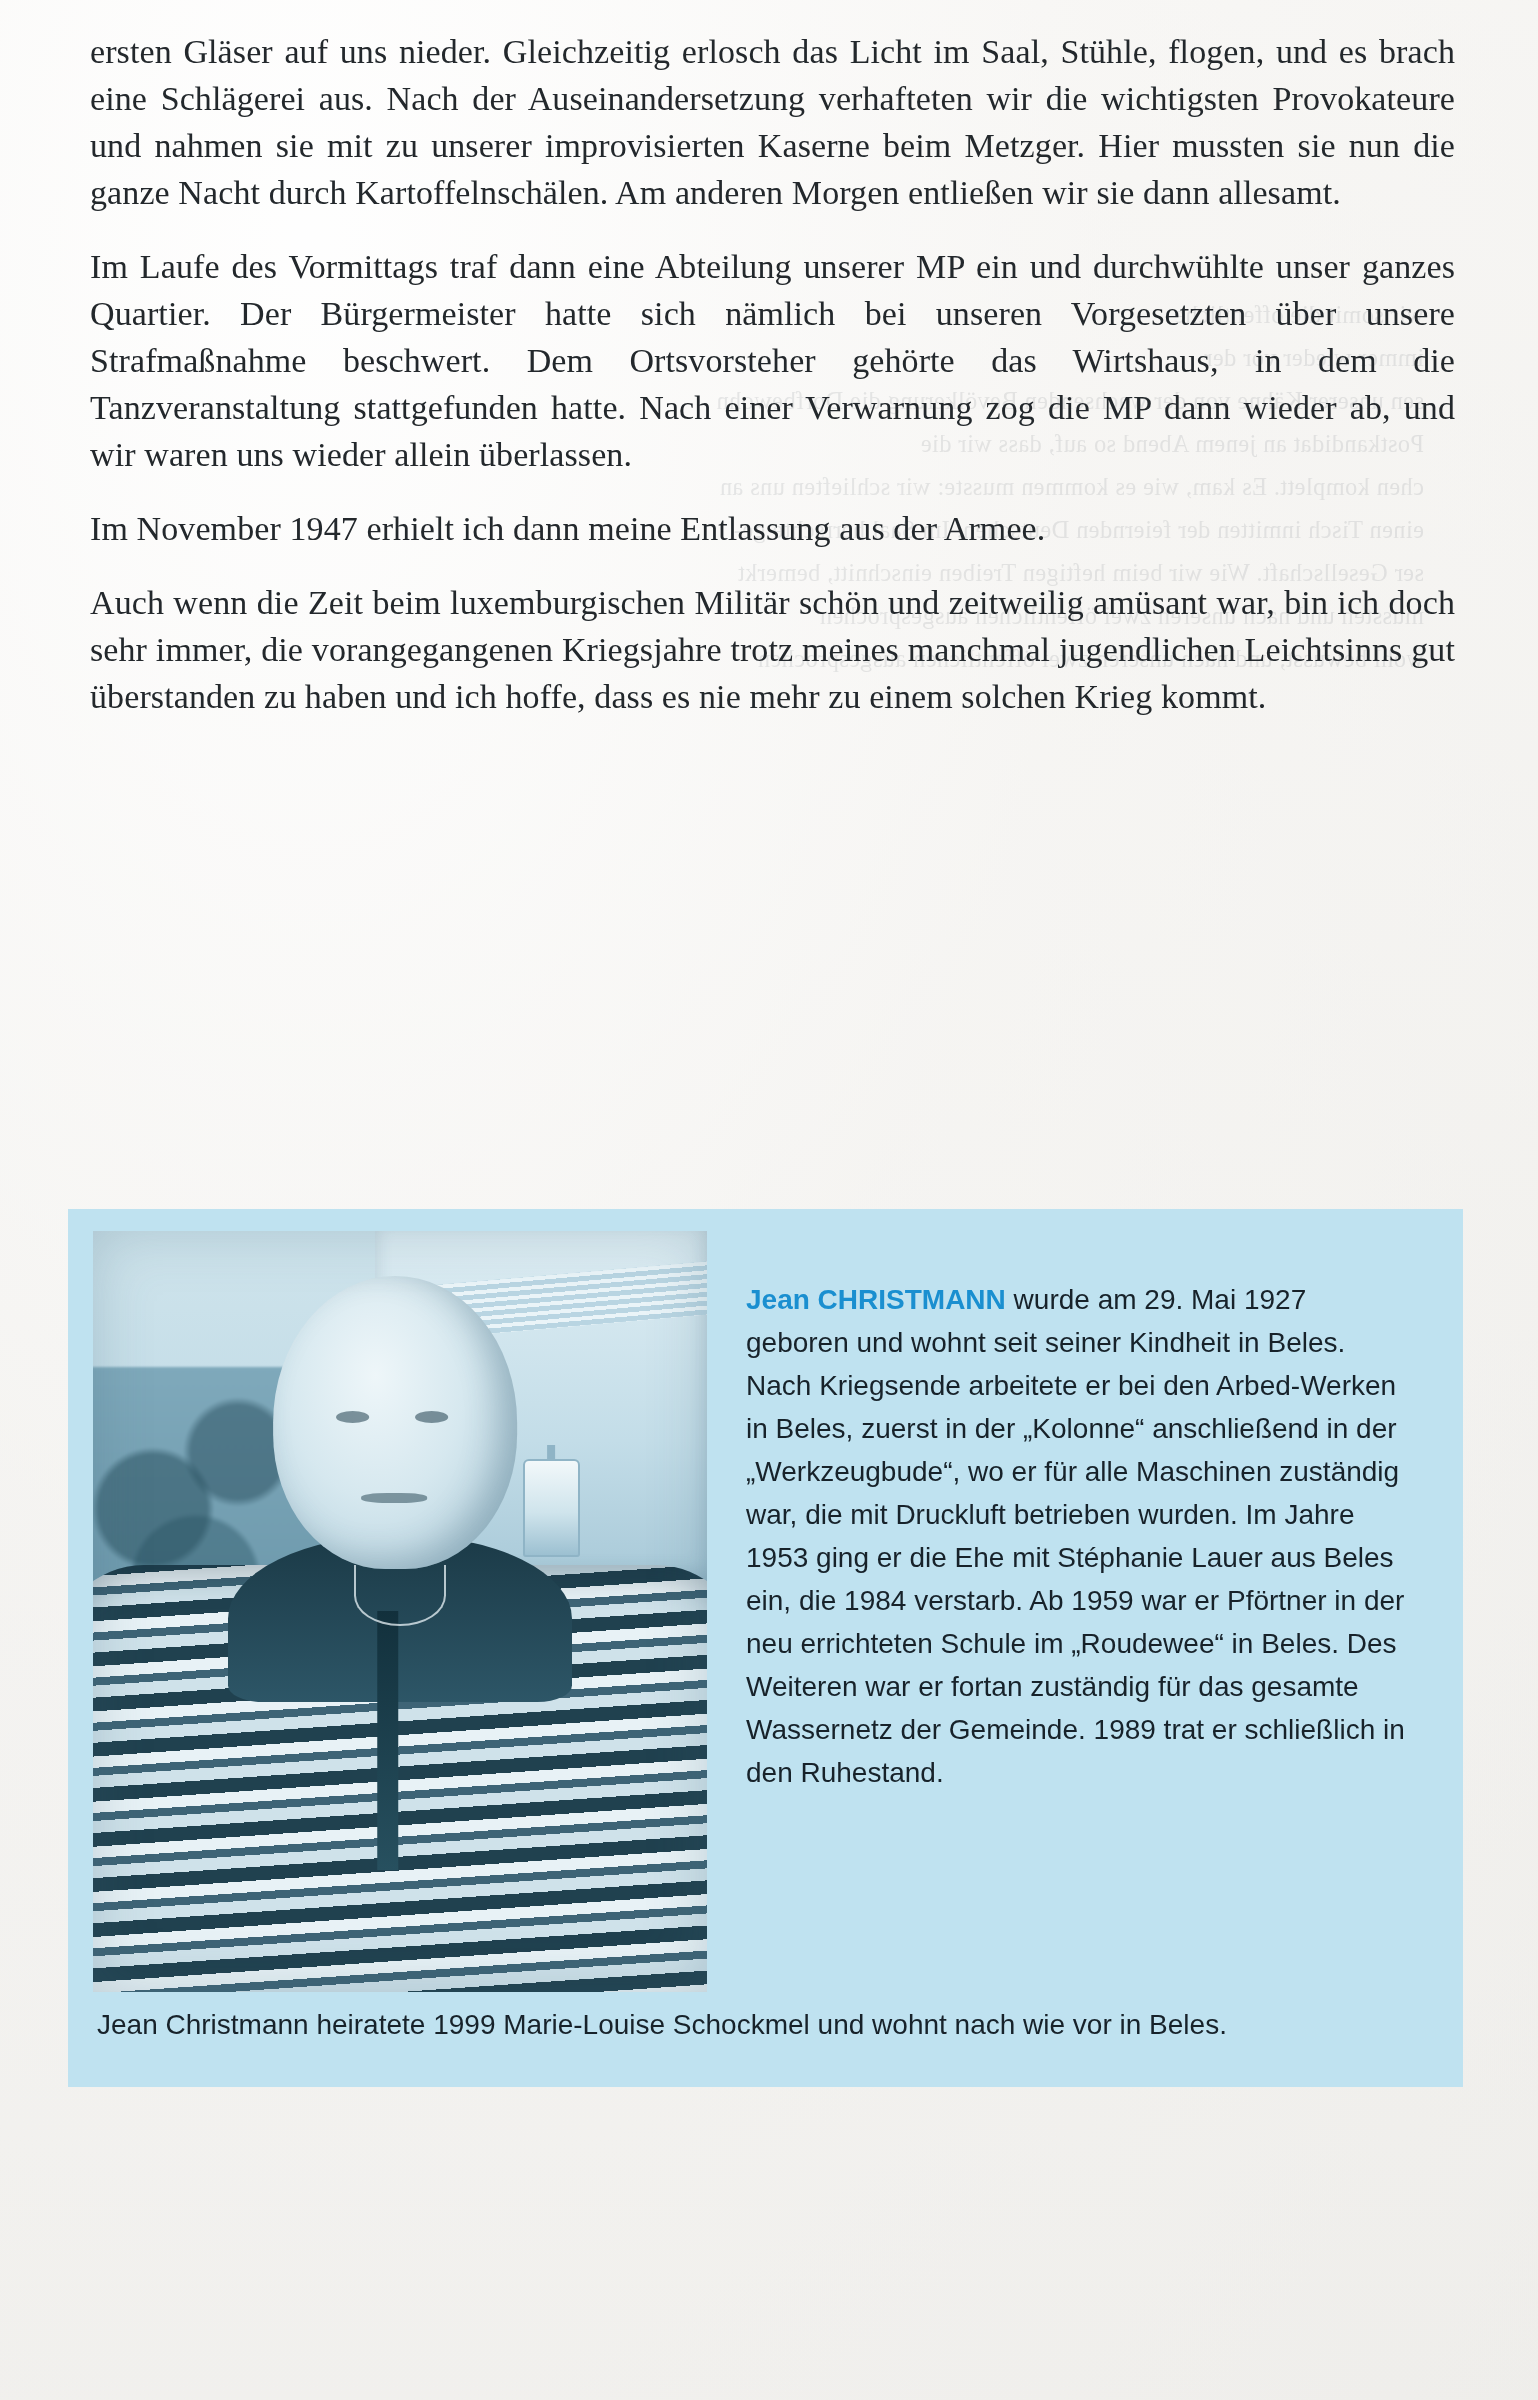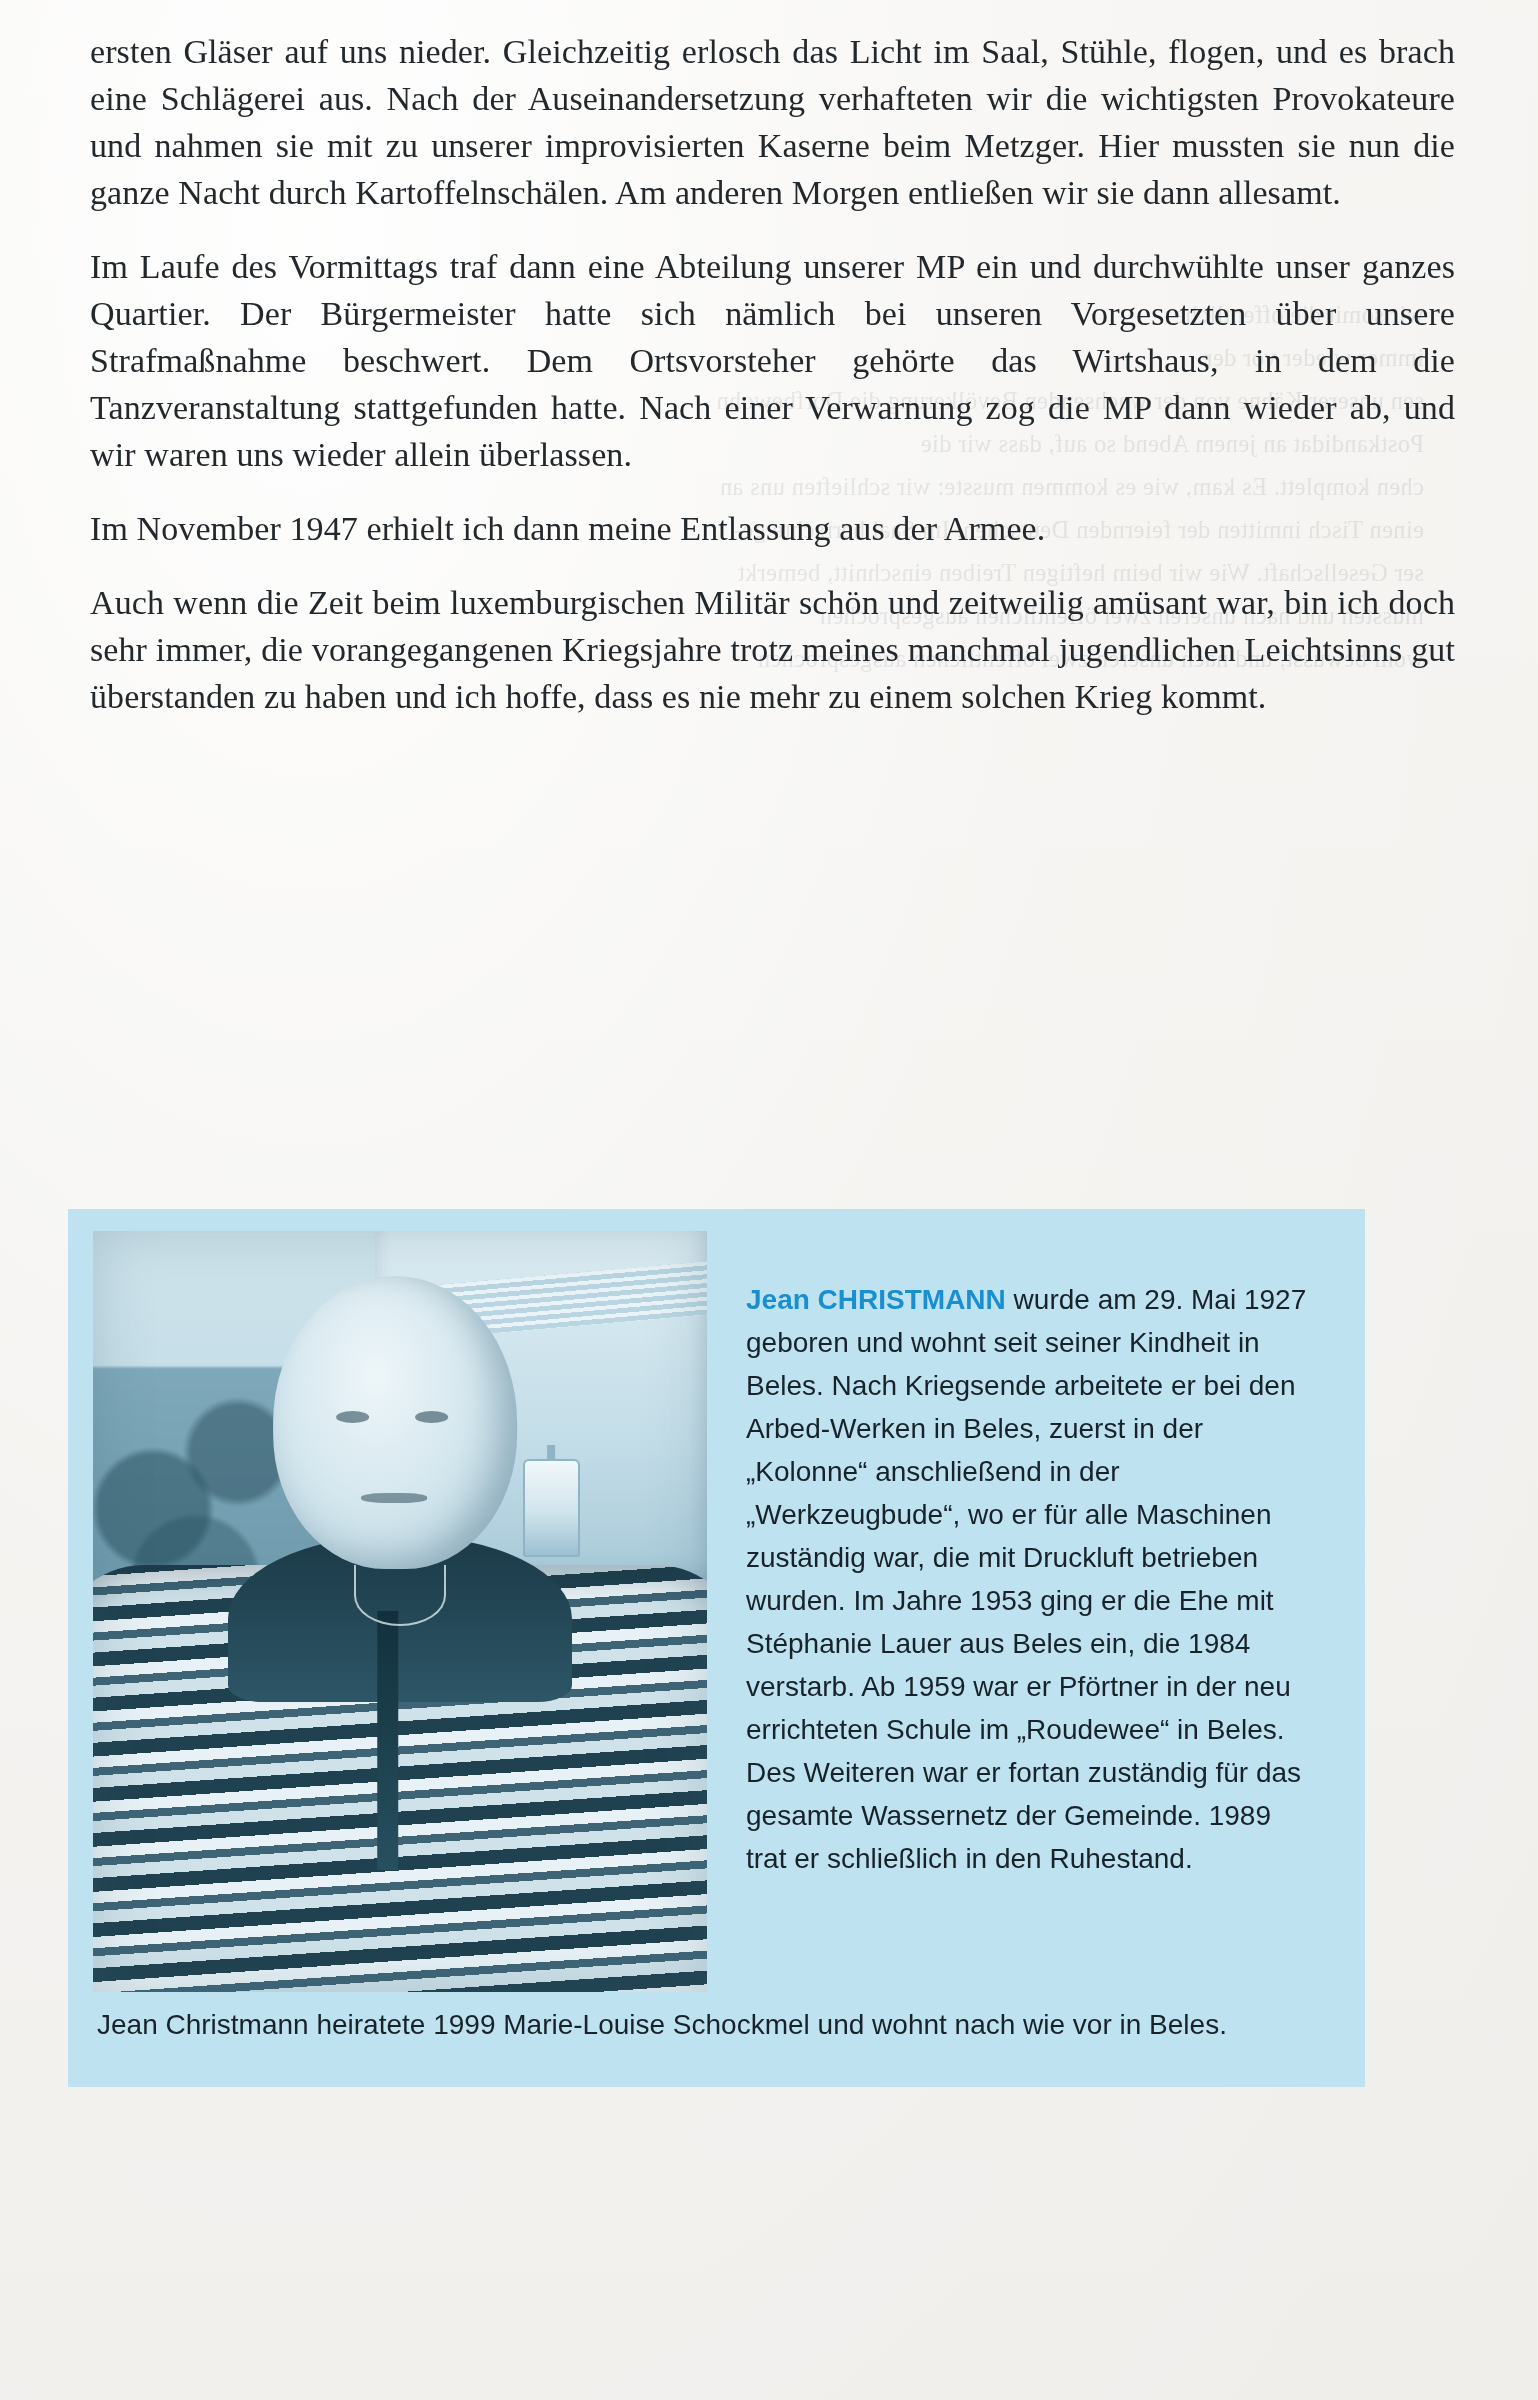--- a/index.html
+++ b/index.html
@@ -53,21 +53,21 @@
     text-justify: inter-word;
     letter-spacing: 0.1px;
   }
   p.body-par:last-child { margin-bottom: 0; }
 
   
   .infobox {
     position: absolute;
     left: 68px;
     top: 1209px;
-    width: 1297px;
+    width: 1395px;
     background: #bfe2f0;
     padding: 0;
   }
   .infobox-top {
     display: flex;
     align-items: flex-start;
     padding: 21.5px 25px 5.9px 25px;
   }
   .portrait {
     width: 614px;

